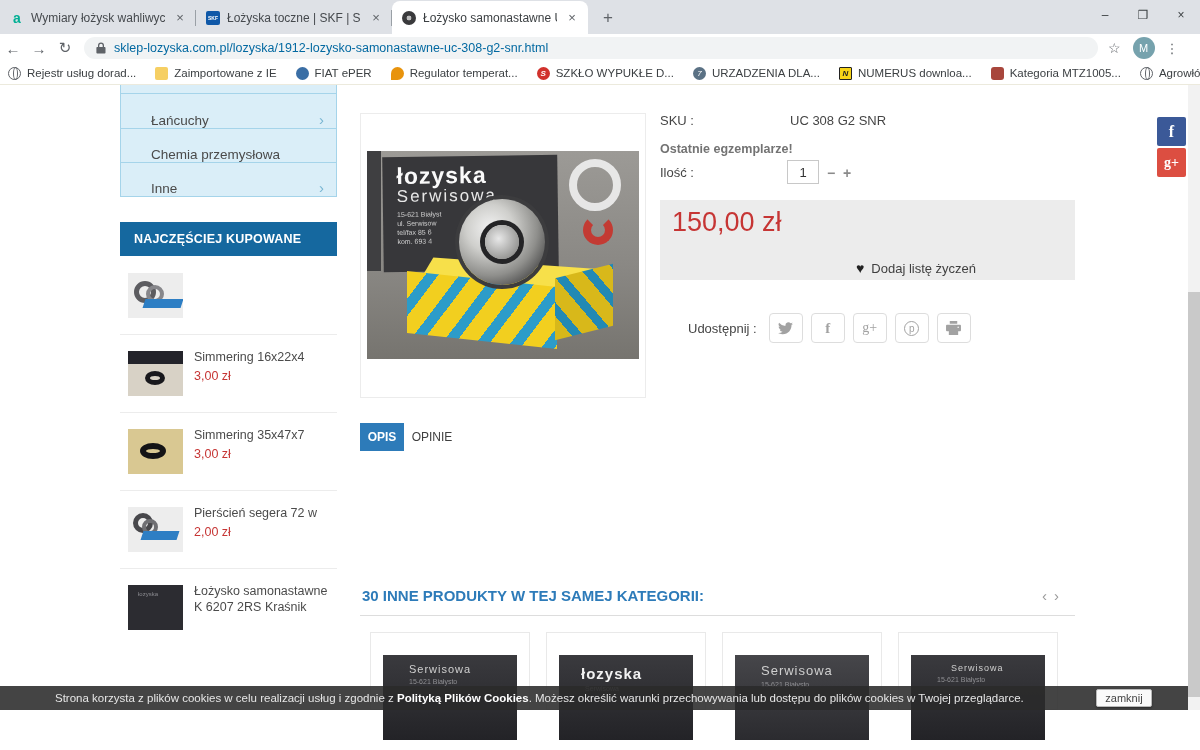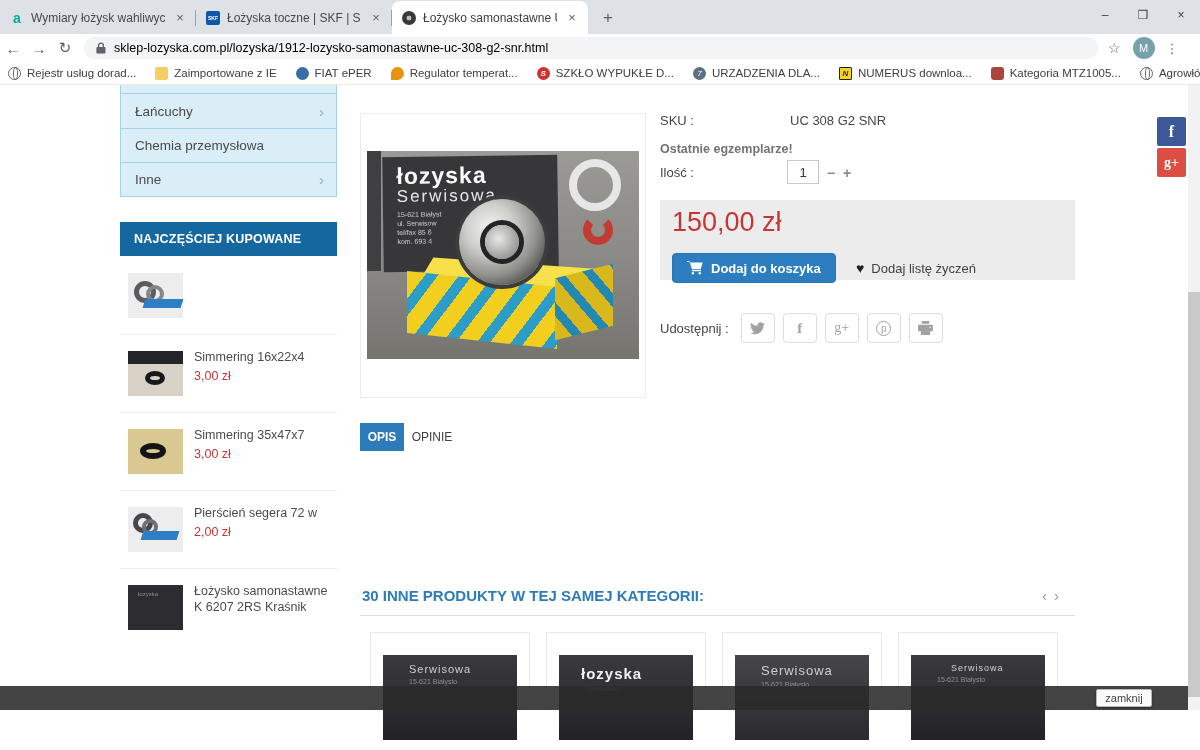--- a/index.html
+++ b/index.html
@@ -18,21 +18,21 @@
   .fav-ceneo { color:#00af94; font-weight:bold; font-size:14px; line-height:14px; }
   .fav-skf { background:#0f58a8; color:#fff; font-weight:bold; font-size:5px; border-radius:2px; }
   .fav-site { background:radial-gradient(circle at 50% 50%, #bdbdbd 0 25%, #3a3a3c 26% 100%); border-radius:50%; }
   .newtab { width:28px; height:28px; margin:0 0 2px 6px; font-size:17px; color:#5f6368; display:flex; align-items:center; justify-content:center; }
   .wincontrols { position:absolute; right:0; top:0; height:30px; display:flex; }
   .winbtn { width:38px; height:30px; display:flex; align-items:center; justify-content:center; color:#3c4043; font-size:12px; }
 
   .addrbar { position:absolute; top:34px; left:0; width:1200px; height:28px; background:#fff; display:flex; align-items:center; }
   .navbtn { width:26px; text-align:center; font-size:15px; color:#5f6368; }
   .urlpill { margin-left:6px; width:1014px; height:22px; background:#f1f3f4; border-radius:12px; display:flex; align-items:center; padding:0 12px; gap:8px; }
-  .urltext { font-size:12.5px; color:#000000; }
+  .urltext { font-size:12.5px; color:#0369a1; }
   .starbtn { margin-left:10px; color:#5f6368; font-size:14px; }
   .avatar { margin-left:12px; width:22px; height:22px; border-radius:50%; background:#76a2ad; color:#fff; font-size:11px; display:flex; align-items:center; justify-content:center; }
   .morebtn { margin-left:11px; color:#5f6368; font-size:13px; letter-spacing:0; }
 
   .bookmarksbar { position:absolute; top:62px; left:0; width:1200px; height:23px; background:#fff; border-bottom:1px solid #eceadd; display:flex; align-items:center; padding:0 8px; gap:19px; }
   .bm { display:flex; align-items:center; gap:6px; font-size:11.5px; color:#3c4043; white-space:nowrap; }
   .bmic { width:13px; height:13px; border-radius:3px; display:inline-flex; align-items:center; justify-content:center; font-size:8px; color:#fff; flex:0 0 13px; }
   .ic-globe { background:#fff; border:1.5px solid #5f6368; border-radius:50%; position:relative; }
   .ic-globe:before { content:""; position:absolute; left:4px; top:-1px; width:3px; height:11px; border:1px solid #5f6368; border-radius:50%; }
   .ic-folder { background:#f6cf63; border-radius:2px; }
@@ -43,21 +43,21 @@
   .ic-n { background:#f7d417; border:1px solid #222; color:#222; font-weight:bold; border-radius:1px; }
   .ic-trak { background:#a8463c; border-radius:3px; }
 
   
   .page { position:absolute; top:85px; left:0; width:1200px; height:625px; background:#fff; }
 
   
   .side { position:absolute; left:120px; top:0; width:217px; }
   .menu-partial { height:9px; background:#daeef8; border:1px solid #a5d4ea; border-top:none; }
   .menu { border:1px solid #a5d4ea; border-top:none; }
-  .menu-row { height:34px; background:#daeef8; display:flex; align-items:center; justify-content:space-between; padding:0 12px 0 14px; font-size:13.5px; color:#4a4a4a; border-top:1px solid #a5d4ea; }
+  .menu-row { height:34px; background:#daeef8; display:flex; align-items:flex-end; justify-content:space-between; padding:0 12px 0 30px; font-size:13.5px; color:#4a4a4a; border-top:1px solid #a5d4ea; }
   .menu-row:first-child { border-top:none; }
   .menu-chev { color:#78b5d2; font-size:15px; }
   .besthead { margin-top:25px; height:34px; background:#15689f; color:#fff; font-size:12.5px; font-weight:bold; display:flex; align-items:center; padding-left:14px; letter-spacing:.2px; }
   .plist { }
   .pitem { display:flex; gap:11px; padding:12px 6px 12px 8px; border-top:1px solid #ececec; min-height:78px; }
   .pitem:first-child { border-top:none; }
   .pthumb { width:55px; height:45px; flex:0 0 55px; position:relative; overflow:hidden; align-self:center; }
   .pinfo { padding-top:2px; }
   .pname { font-size:12.5px; color:#4b4b4b; line-height:1.3; }
   .pprice { margin-top:4px; font-size:12.5px; color:#c63534; }
@@ -96,21 +96,21 @@
   .qty-label { position:absolute; left:660px; top:80px; font-size:13px; color:#454545; }
   .qty-input { position:absolute; left:787px; top:75px; width:32px; height:24px; border:1px solid #c8c8c8; text-align:center; font-size:13px; color:#333; font-family:"Liberation Sans",sans-serif; }
   .qty-minus,.qty-plus { position:absolute; top:80px; font-size:14px; font-weight:bold; color:#8a8a8a; }
   .qty-minus { left:827px; } .qty-plus { left:843px; }
 
   .pricebox { position:absolute; left:660px; top:115px; width:415px; height:80px; background:#ececec; }
   .bigprice { position:absolute; left:12px; top:7px; font-size:27px; color:#c63534; }
   .cartbtn { position:absolute; left:12px; top:53px; height:30px; padding:0 14px; background:#2d7ec0; border:1px solid #2a74b1; border-radius:4px; color:#fff; font-size:13px; font-weight:bold; display:flex; align-items:center; gap:8px; }
   .wish { position:absolute; left:196px; top:60px; font-size:13px; color:#3f3f3f; display:flex; gap:7px; align-items:center; }
   .wish .h { font-size:14px; color:#222; }
-  .sharerow { position:absolute; left:660px; top:228px; display:flex; align-items:center; gap:8px; }
+  .sharerow { position:absolute; left:688px; top:228px; display:flex; align-items:center; gap:8px; }
   .sharelabel { font-size:13px; color:#454545; margin-right:4px; }
   .shbtn { width:34px; height:30px; border:1px solid #ddd; border-radius:4px; background:#fff; display:flex; align-items:center; justify-content:center; color:#a2a2a2; font-size:13px; }
   .shbtn .pin { width:15px; height:15px; border:1.4px solid #a2a2a2; border-radius:50%; font-size:10px; line-height:13px; text-align:center; }
   .shbtn .fb { font-weight:bold; font-family:"Liberation Serif",serif; font-size:15px; }
   .shbtn .gp { font-family:"Liberation Serif",serif; font-size:14px; }
 
   
   .dtab-opis { position:absolute; left:360px; top:338px; width:44px; height:28px; background:#2d7bb9; color:#fff; font-size:12px; font-weight:bold; display:flex; align-items:center; justify-content:center; }
   .dtab-opinie { position:absolute; left:404px; top:338px; width:56px; height:28px; color:#3f3f3f; font-size:12px; display:flex; align-items:center; justify-content:center; }
   .dpanel { position:absolute; left:360px; top:366px; width:715px; height:110px; border:1px solid #e3e3e3; background:#fff; }
@@ -339,26 +339,20 @@
     <div class="sku-row">SKU :</div>
     <div class="sku-val">UC 308 G2 SNR</div>
     <div class="stock">Ostatnie egzemplarze!</div>
     <div class="qty-label">Ilość :</div>
     <input class="qty-input" value="1" style="">
     <span class="qty-minus">−</span>
     <span class="qty-plus">+</span>
 
     <div class="pricebox">
       <div class="bigprice">150,00 zł</div>
-      <button class="cartbtn">
-        <svg width="16" height="14" viewBox="0 0 16 14">
-            <path fill="#fff" d="M0 0h2.4l.6 1.6h12.6l-1.9 6.6H4.9L3.2 2.6 2.6 1H0zM5.3 9h8.5l.3 1.2H4.9zM5.9 11a1.3 1.3 0 110 2.6 1.3 1.3 0 010-2.6zm6.8 0a1.3 1.3 0 110 2.6 1.3 1.3 0 010-2.6z"></path>
-          </svg>
-        <span>Dodaj do koszyka</span>
-      </button>
       <div class="wish">
         <span class="h">♥</span>
         <span>Dodaj listę życzeń</span>
       </div>
     </div>
 
     <div class="sharerow">
       <span class="sharelabel">Udostępnij :</span>
       <span class="shbtn">
           <svg width="15" height="13" viewBox="0 0 24 20">
@@ -413,20 +407,21 @@
       </div>
     </div>
 
     <div class="soc soc-f">f</div>
     <div class="soc soc-g">g+</div>
     <div class="scrolltrack"></div>
     <div class="scrollthumb"></div>
   </div>
 
   <div class="cookiebar">
+    <span><span>Strona korzysta z plików cookies w celu realizacji usług i zgodnie z </span><b>Polityką Plików Cookies</b><span>. Możesz określić warunki przechowywania lub dostępu do plików cookies w Twojej przeglądarce.</span></span>
     <span class="cookieclose">zamknij</span>
   </div>
 
   <div class="taskbar">
     <div class="tbtn">
         <span class="winlogo">
           <i></i>
           <i></i>
           <i></i>
           <i></i>

